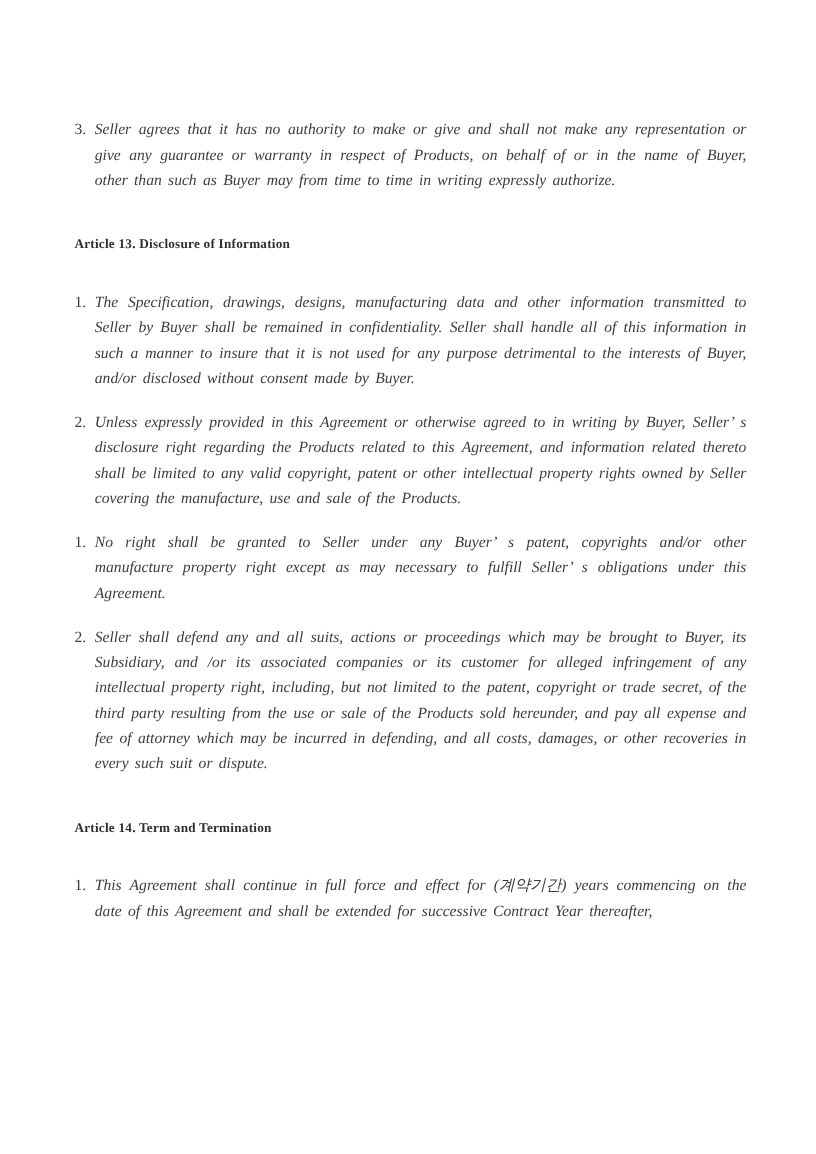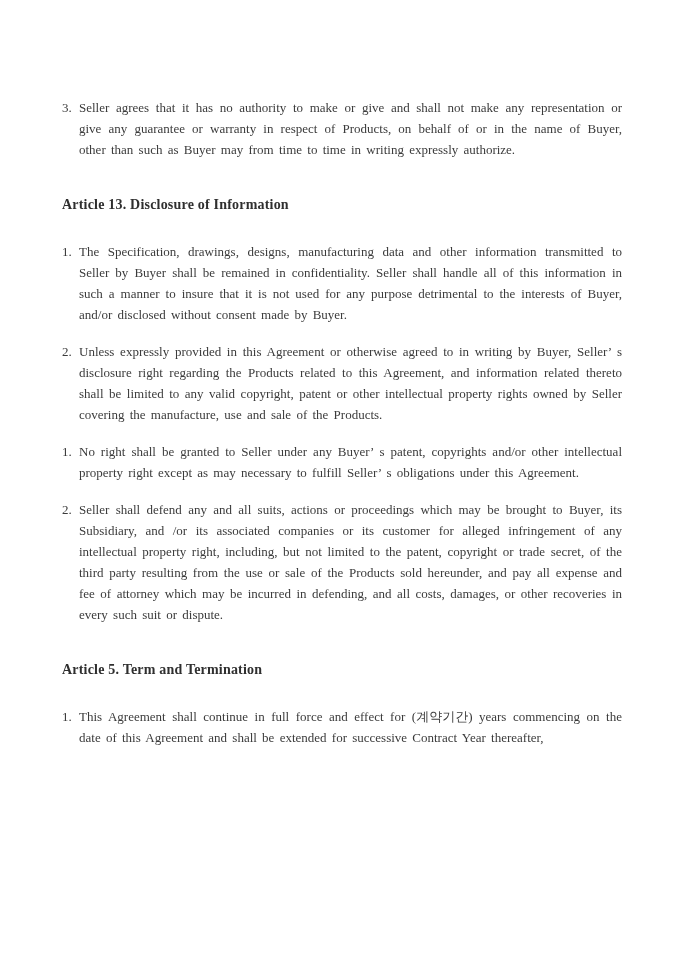--- a/index.html
+++ b/index.html
@@ -29,24 +29,25 @@
     margin-bottom: 16px;
   }
   .marker {
     flex: 0 0 17px;
     white-space: nowrap;
   }
   .clause-text {
     flex: 1;
     text-align: justify;
     word-spacing: 2px;
+    font-style: italic;
   }
   .heading {
     font-weight: 700;
-    font-size: 14px;
+    font-size: 11px;
     color: #2f2f2f;
     margin-top: 34px;
     margin-bottom: 26px;
     letter-spacing: 0.2px;
   }
   .heading:first-child,
   .list-item:first-child {
     margin-top: 0;
   }
 </style>
@@ -63,25 +64,25 @@
       <div class="list-item">
         <span class="marker">1.</span>
         <span class="clause-text">The Specification, drawings, designs, manufacturing data and other information transmitted to Seller by Buyer shall be remained in confidentiality. Seller shall handle all of this information in such a manner to insure that it is not used for any purpose detrimental to the interests of Buyer, and/or disclosed without consent made by Buyer.</span>
       </div>
       <div class="list-item">
         <span class="marker">2.</span>
         <span class="clause-text">Unless expressly provided in this Agreement or otherwise agreed to in writing by Buyer, Seller’ s disclosure right regarding the Products related to this Agreement, and information related thereto shall be limited to any valid copyright, patent or other intellectual property rights owned by Seller covering the manufacture, use and sale of the Products.</span>
       </div>
       <div class="list-item">
         <span class="marker">1.</span>
-        <span class="clause-text">No right shall be granted to Seller under any Buyer’ s patent, copyrights and/or other intellectual property right except as may necessary to fulfill Seller’ s obligations under this Agreement.</span>
+        <span class="clause-text">No right shall be granted to Seller under any Buyer’ s patent, copyrights and/or other manufacture property right except as may necessary to fulfill Seller’ s obligations under this Agreement.</span>
       </div>
       <div class="list-item">
         <span class="marker">2.</span>
         <span class="clause-text">Seller shall defend any and all suits, actions or proceedings which may be brought to Buyer, its Subsidiary, and /or its associated companies or its customer for alleged infringement of any intellectual property right, including, but not limited to the patent, copyright or trade secret, of the third party resulting from the use or sale of the Products sold hereunder, and pay all expense and fee of attorney which may be incurred in defending, and all costs, damages, or other recoveries in every such suit or dispute.</span>
       </div>
-      <div class="heading">Article 5. Term and Termination</div>
+      <div class="heading">Article 14. Term and Termination</div>
       <div class="list-item">
         <span class="marker">1.</span>
         <span class="clause-text">This Agreement shall continue in full force and effect for (계약기간) years commencing on the date of this Agreement and shall be extended for successive Contract Year thereafter,</span>
       </div>
     </div>
 </div>
 
 </body></html>

